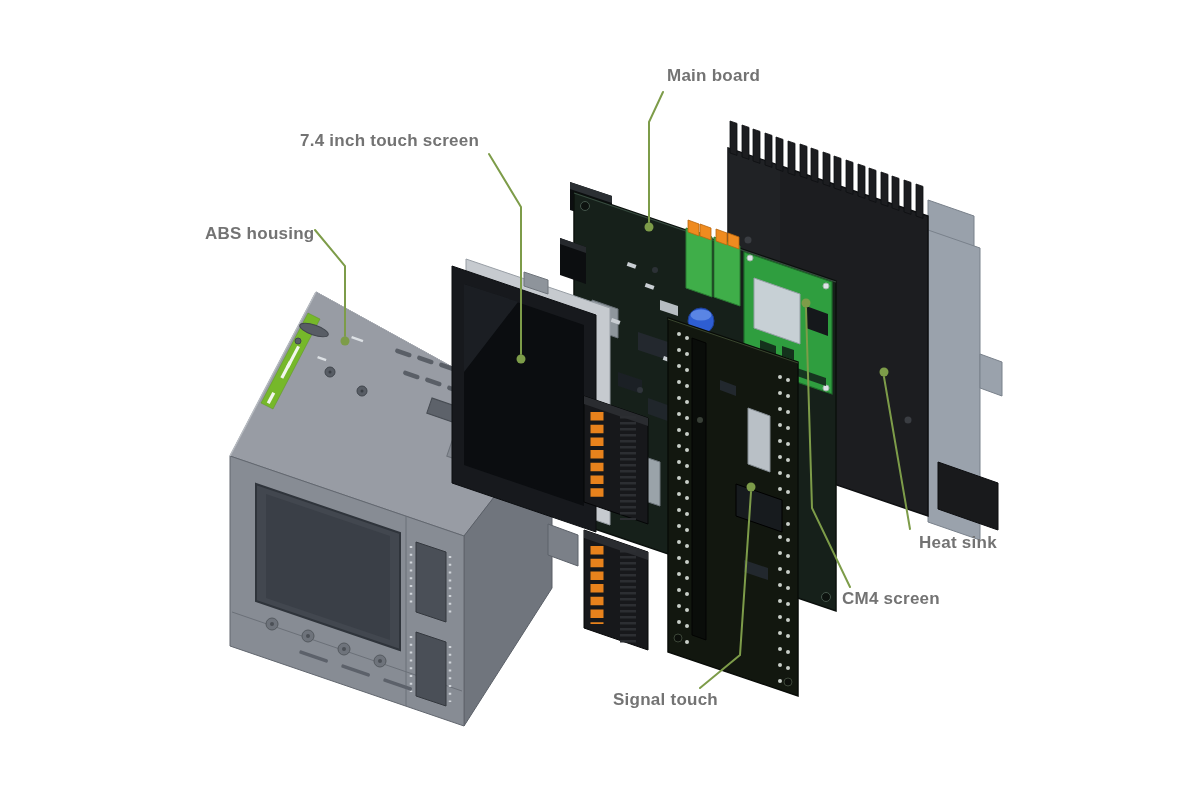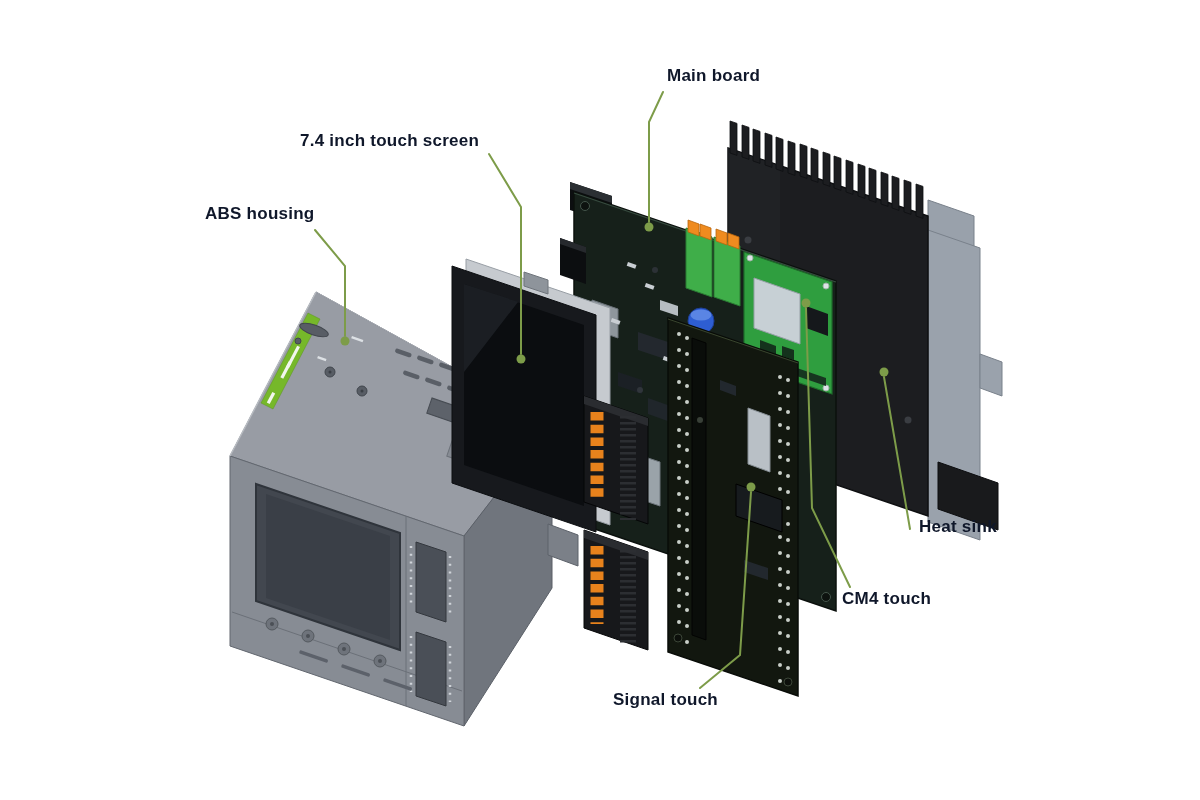--- a/index.html
+++ b/index.html
@@ -1,20 +1,20 @@
 <!DOCTYPE html>
 <html><head>
 <meta charset="utf-8">
 <title>Diagram</title>
 <style>
   html,body{margin:0;padding:0;background:#ffffff;}
   .stage{position:relative;width:1200px;height:800px;background:#ffffff;overflow:hidden;margin:0 auto;
          font-family:"Liberation Sans",sans-serif;}
   .stage svg{position:absolute;left:0;top:0;}
-  .label{position:absolute;font-weight:700;font-size:17px;line-height:20px;color:#0f172a;
+  .label{position:absolute;font-weight:700;font-size:17px;line-height:20px;color:#737373;
          letter-spacing:.25px;white-space:nowrap;}
 </style>
 </head>
 <body>
 
 <div class="stage">
 
 <svg width="1200" height="800" viewBox="0 0 1200 800">
 
   <g>
@@ -198,20 +198,20 @@
   <g fill="#7d9c49" stroke="none">
     <circle cx="345" cy="341" r="4.5"></circle>
     <circle cx="521" cy="359" r="4.5"></circle>
     <circle cx="649" cy="227" r="4.5"></circle>
     <circle cx="884" cy="372" r="4.5"></circle>
     <circle cx="806" cy="303" r="4.5"></circle>
     <circle cx="751" cy="487" r="4.5"></circle>
   </g>
 </svg>
 
-  <div class="label" style="left:205px;top:204px">ABS housing</div>
+  <div class="label" style="left:205px;top:224px">ABS housing</div>
   <div class="label" style="left:300px;top:131px">7.4 inch touch screen</div>
   <div class="label" style="left:667px;top:66px">Main board</div>
-  <div class="label" style="left:919px;top:517px">Heat sink</div>
-  <div class="label" style="left:842px;top:589px">CM4 touch</div>
+  <div class="label" style="left:919px;top:533px">Heat sink</div>
+  <div class="label" style="left:842px;top:589px">CM4 screen</div>
   <div class="label" style="left:613px;top:690px">Signal touch</div>
 
 </div>
 
 </body></html>

